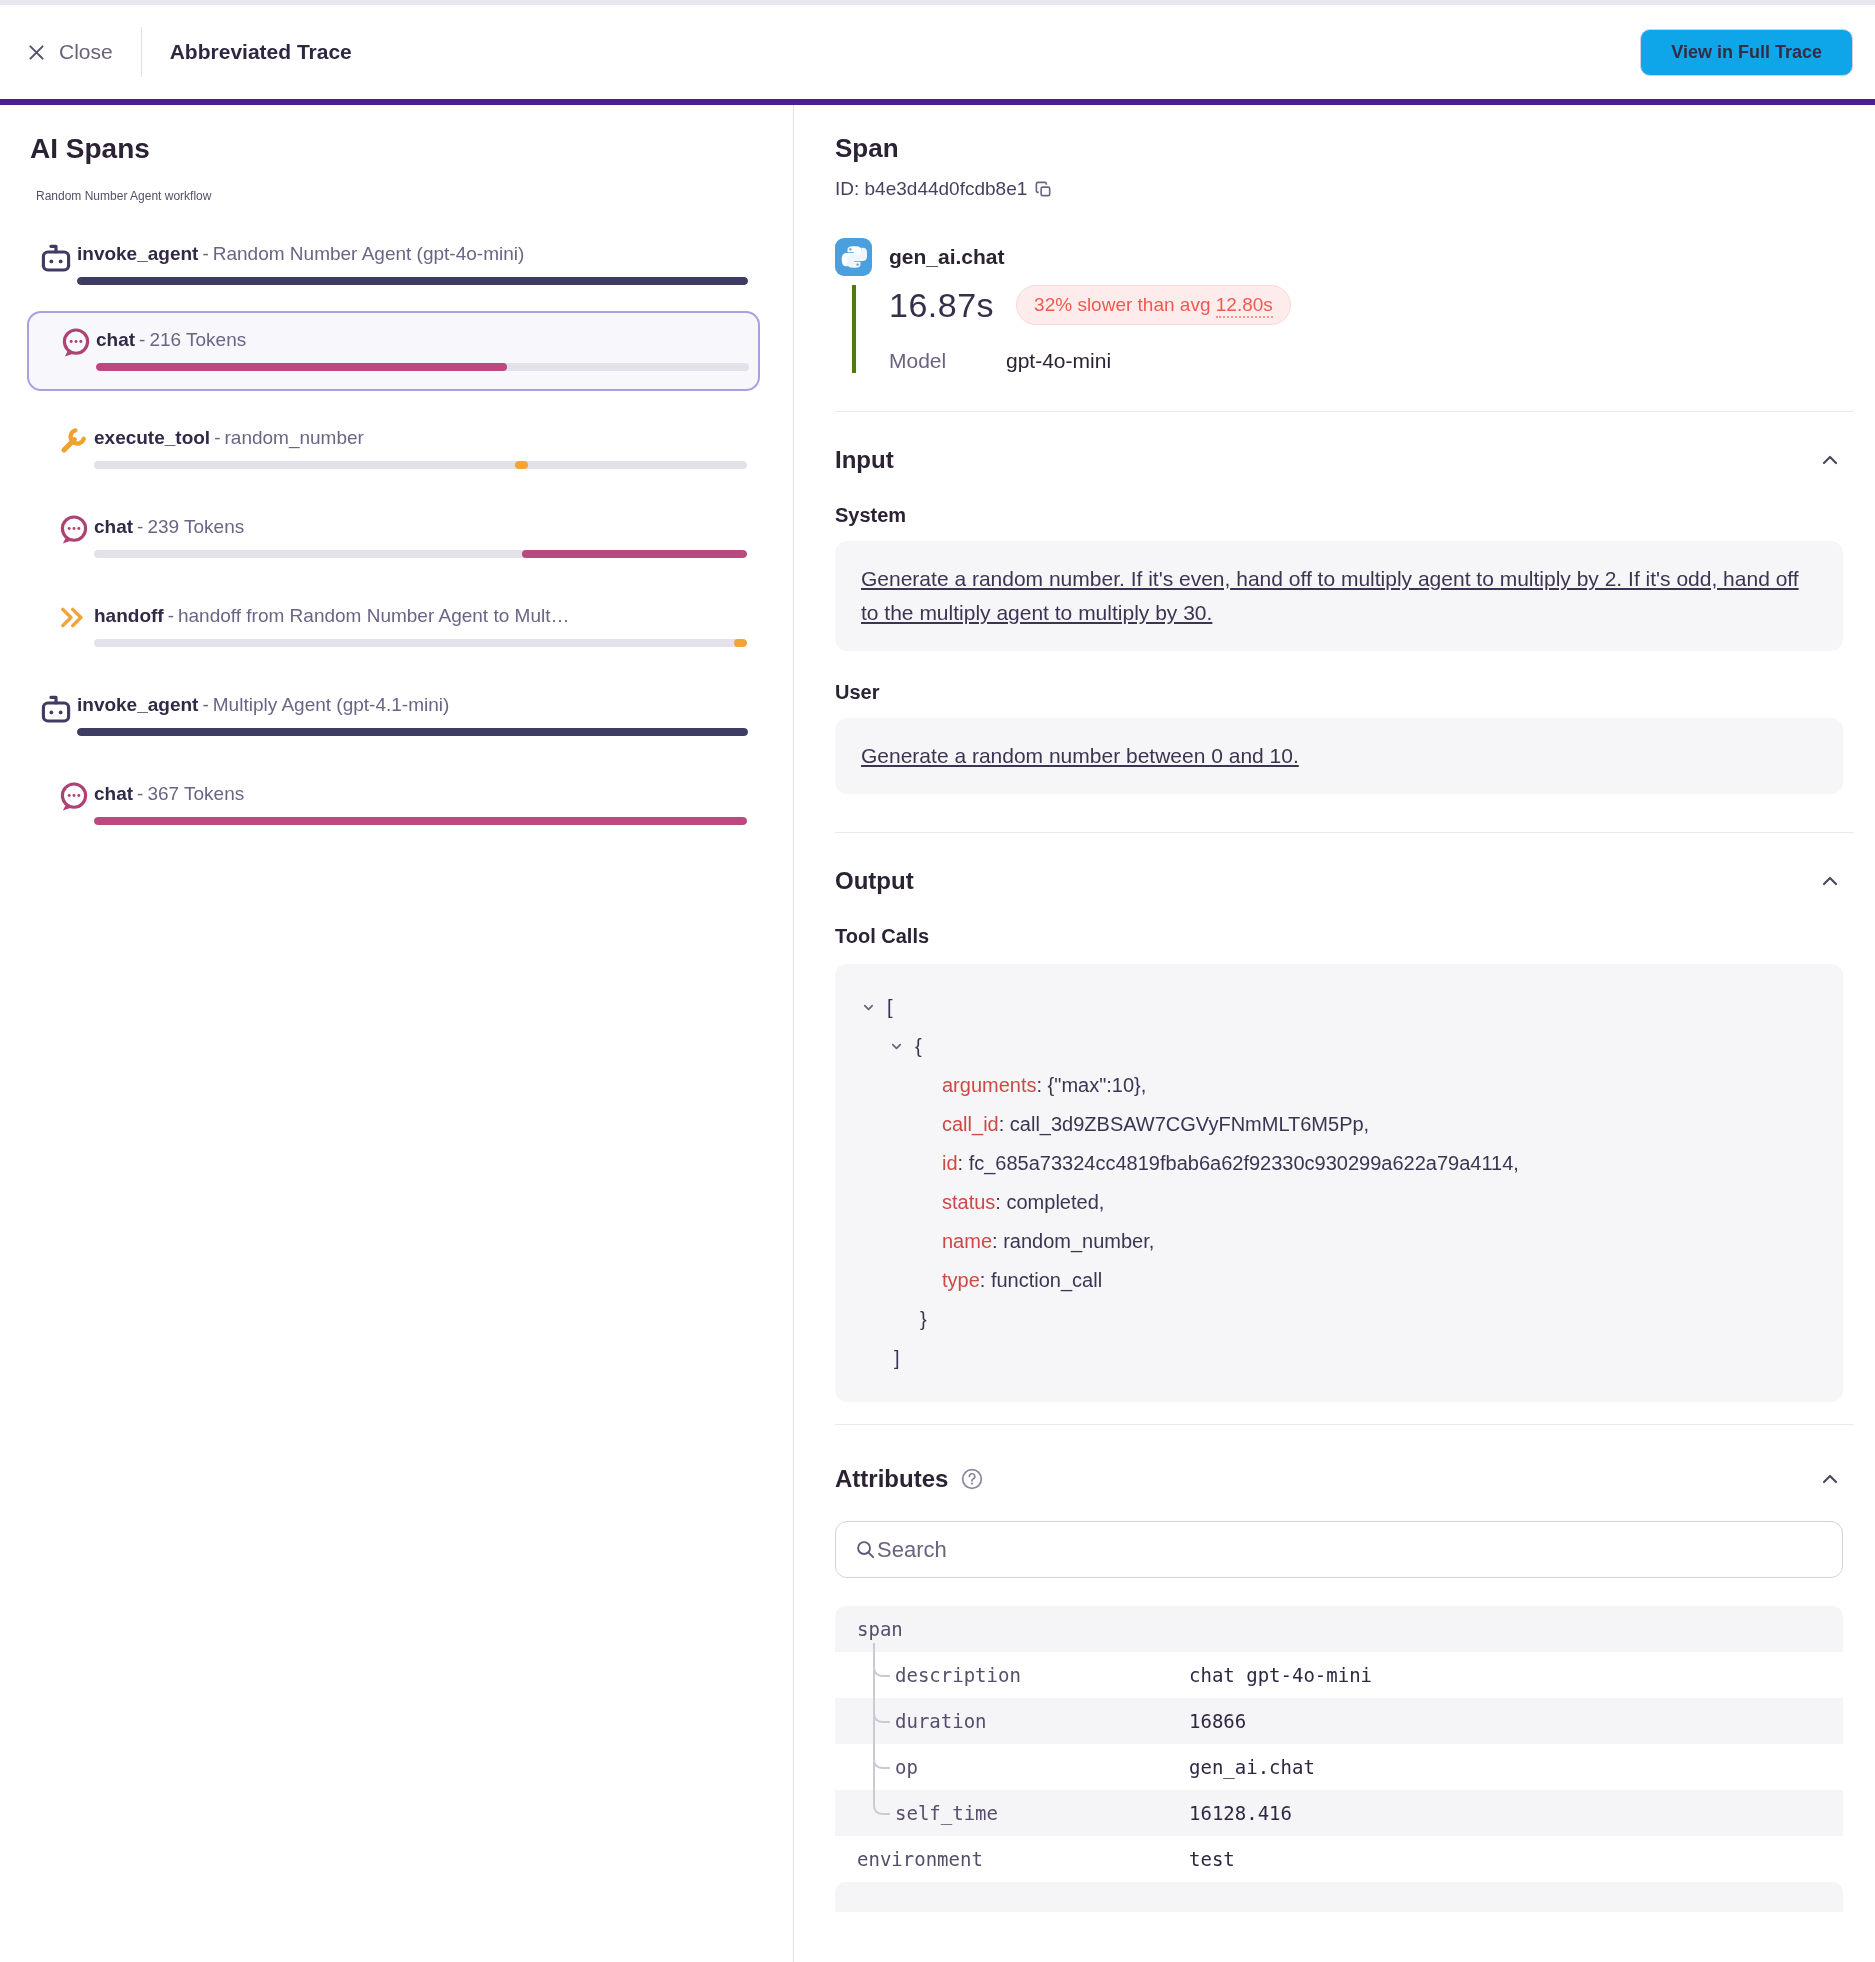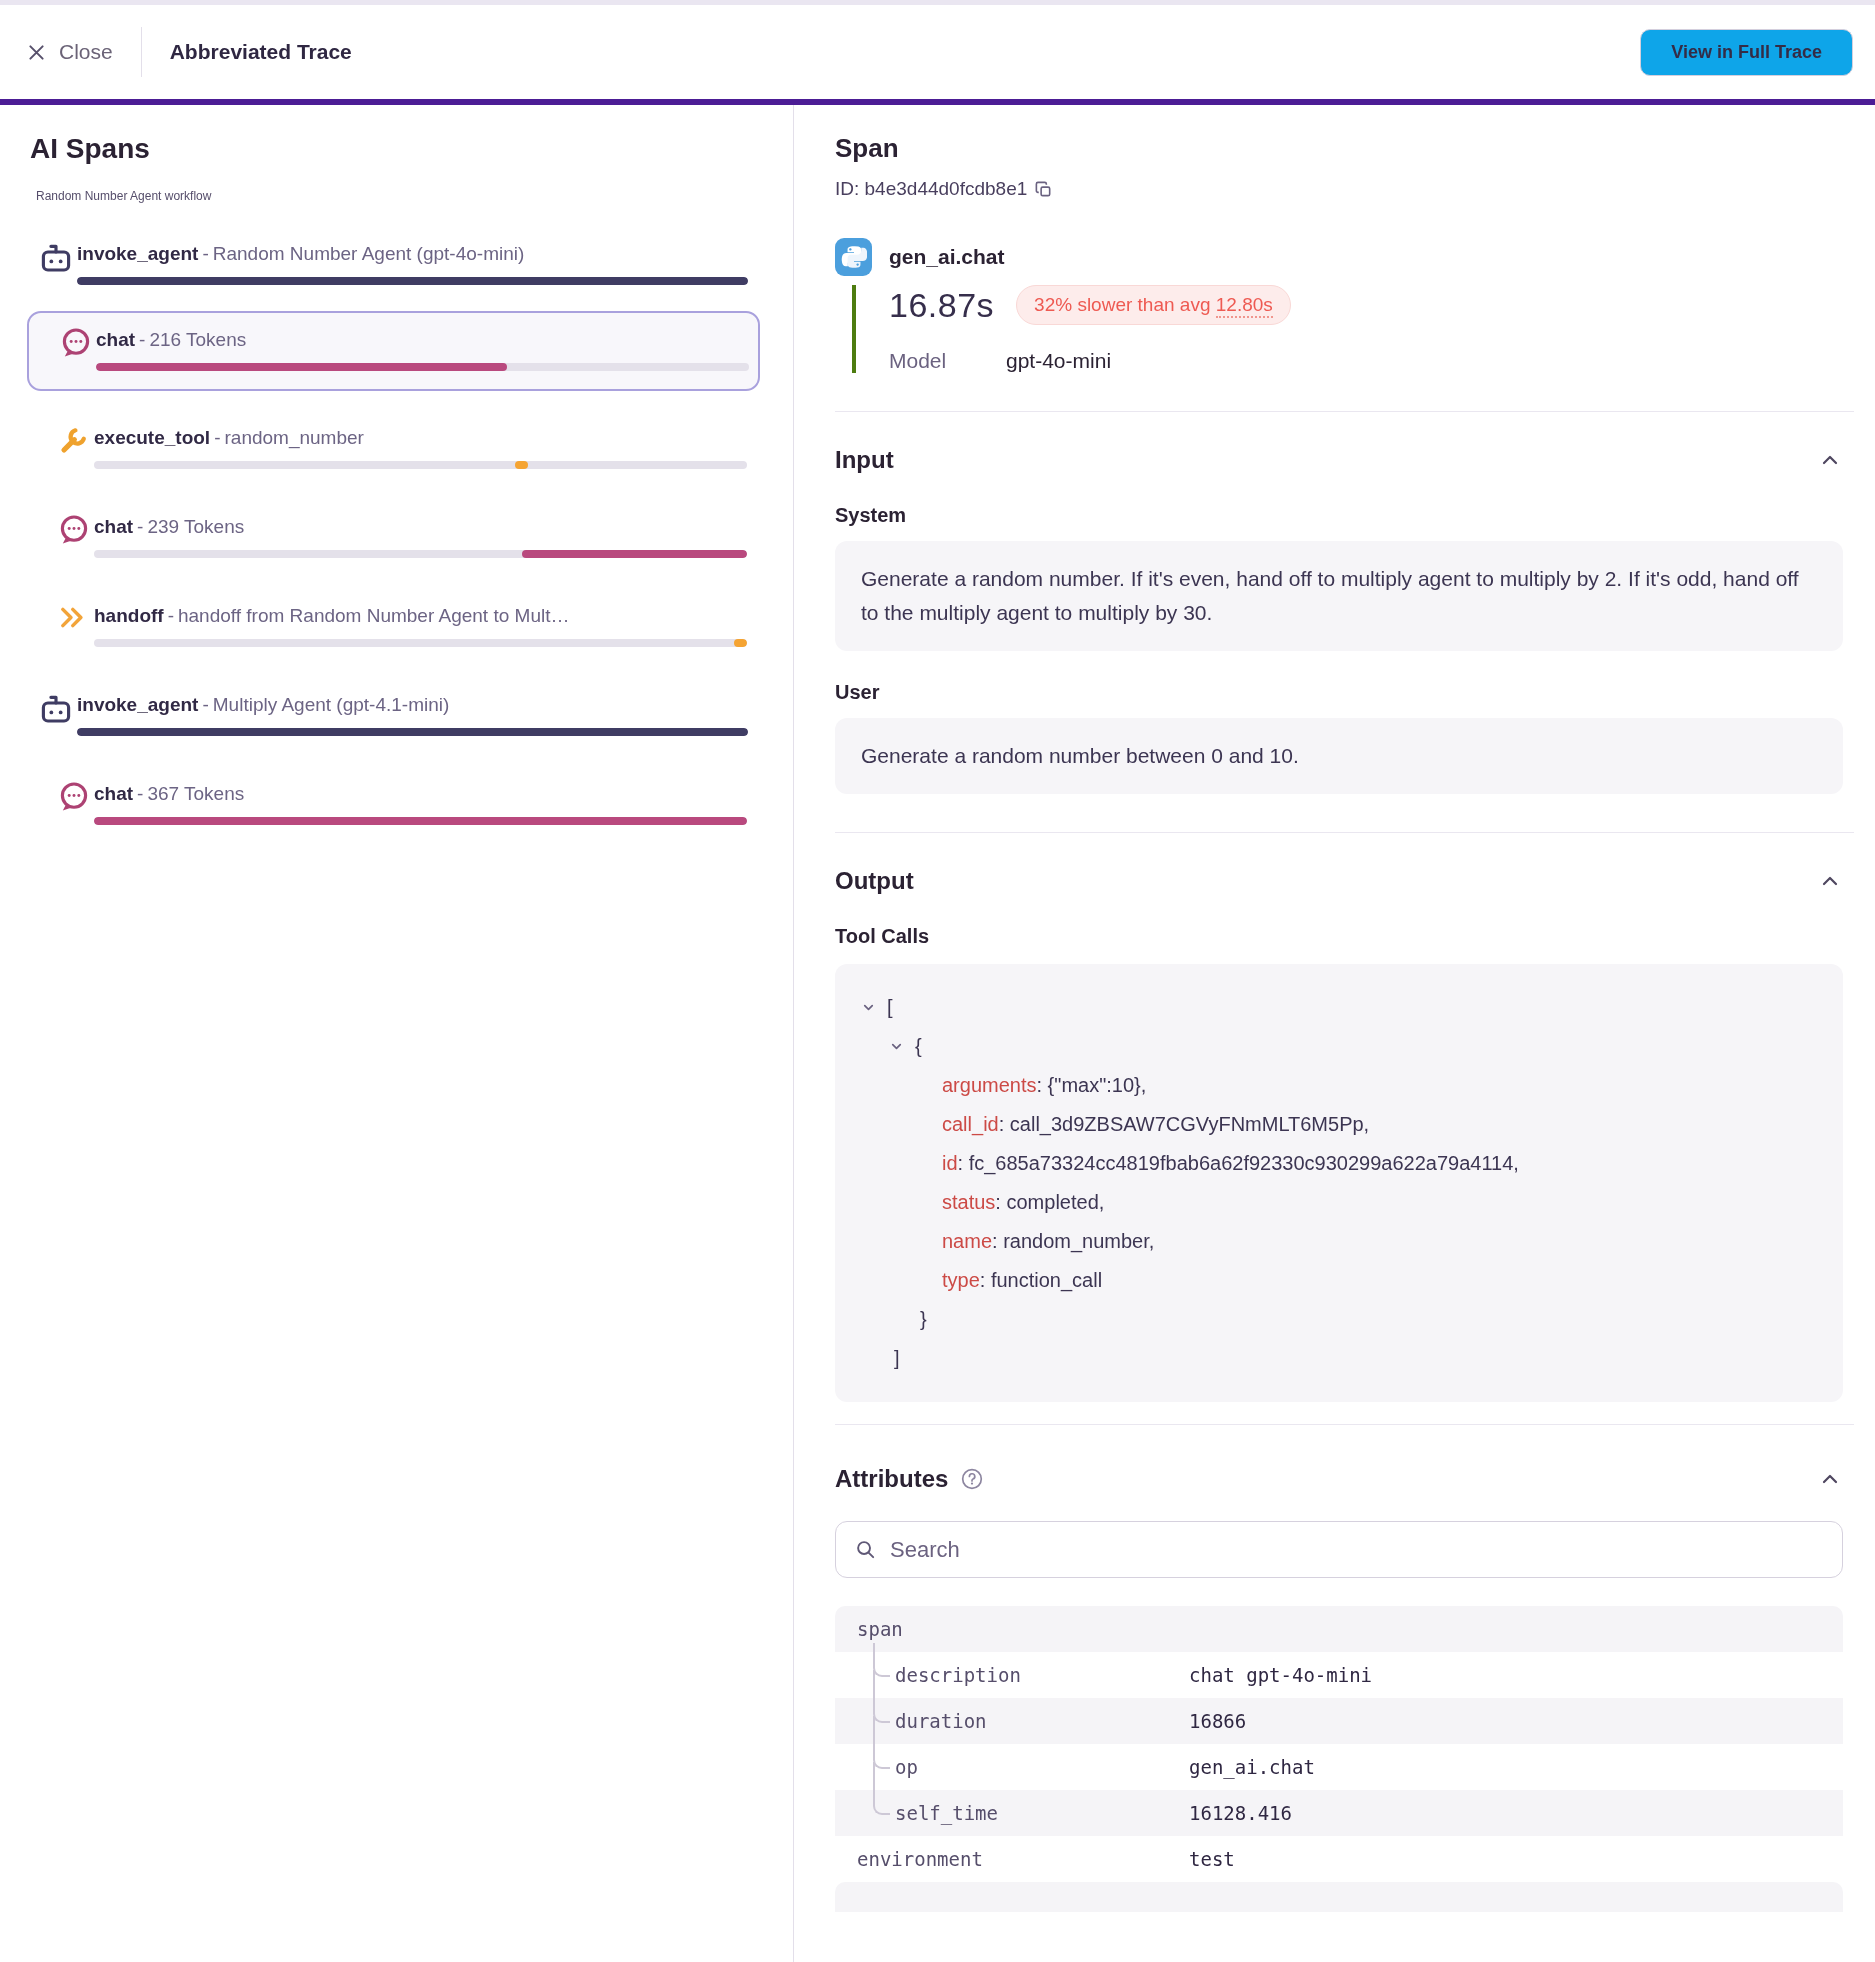--- a/index.html
+++ b/index.html
@@ -52,33 +52,33 @@
   .badge .avg { border-bottom:2px dotted #f0968e; padding-bottom:1px; }
   .kv { display:flex; font-size:21px; margin-bottom:15px; align-items:baseline; }
   .kv .k { width:117px; color:#6b6280; }
   .kv .v { color:#2b2233; font-weight:500; }
   .section-divider { height:1px; background:#eae7f0; margin-top:38px; margin-right:-11px; }
   .sec-head { display:flex; align-items:center; justify-content:space-between; margin-top:34px; }
   .sec-head h3 { font-size:24px; font-weight:700; color:#2b2233; }
   .sec-left { display:flex; align-items:center; gap:12px; }
   .chev-btn { cursor:pointer; display:flex; padding:2px; }
   .sub-label { font-size:20px; font-weight:700; color:#2b2233; margin-top:30px; }
-  .text-box { background:#f6f5f8; border-radius:12px; padding:21px 26px; font-size:21px; line-height:34px; color:#3c3552; margin-top:14px; }
+  .text-box { background:#f6f5f8; border-radius:12px; padding:21px 26px; font-size:21px; line-height:34px; color:#3c3552; margin-top:14px;text-decoration:underline; }
   
   .json { background:#f6f5f8; border-radius:12px; padding:24px 26px; font-size:20px; line-height:39px; color:#3c3552; margin-top:16px; }
   .jline { display:flex; align-items:baseline; white-space:pre; }
   .jchev { width:26px; display:inline-flex; align-self:center; cursor:pointer; }
   .jl1 { padding-left:28px; }
   .jlk { padding-left:81px; }
   .jlc1 { padding-left:59px; }
   .jlc0 { padding-left:33px; }
   .jkey { color:#cc4a46; }
   .jval { color:#3c3552; }
   
-  .search-box { margin-top:28px; height:57px; border:1.5px solid #d6d1de; border-radius:12px; display:flex; align-items:center; padding:4px 18px; gap:13px; background:#fff; }
+  .search-box { margin-top:28px; height:57px; border:1.5px solid #d6d1de; border-radius:12px; display:flex; align-items:center; padding:4px 18px; background:#fff; }
   .search-box input { border:none; outline:none; flex:1; font-size:22px; color:#3c3552; font-family:"Liberation Sans",sans-serif; background:transparent; }
   .search-box input::placeholder { color:#6b6280; }
   .attr-table { margin-top:28px; font-family:"DejaVu Sans Mono", monospace; font-size:19px; color:#564e6b; }
   .arow { height:46px; display:flex; align-items:center; position:relative; }
   .arow.gray { background:#f5f4f7; }
   .arow.rtop { border-radius:10px 10px 0 0; }
   .akey { padding-left:22px; width:354px; flex-shrink:0; }
   .child .akey { padding-left:60px; }
   .aval { color:#2f2742; }
   .child::before { content:''; position:absolute; left:38px; top:-9px; height:calc(50% + 9px); width:15px;

